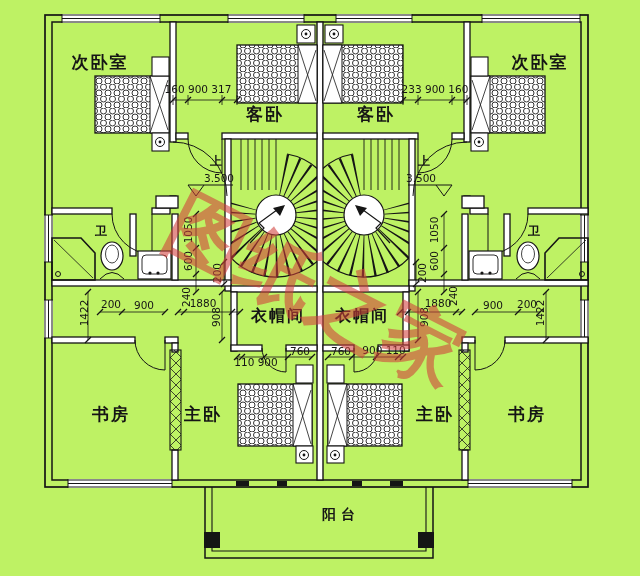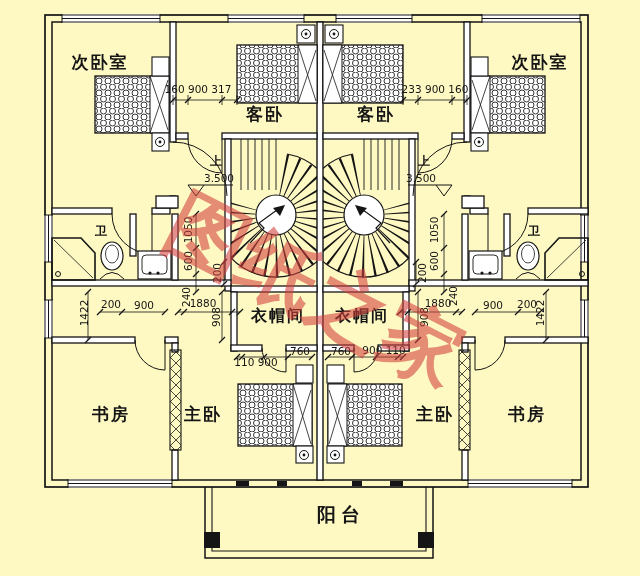--- a/index.html
+++ b/index.html
@@ -1,22 +1,22 @@
 <!DOCTYPE html>
 <html><head>
 <meta charset="utf-8">
 <style>
   html,body{margin:0;padding:0;background:#fff;}
-  .stage{position:relative;width:640px;height:576px;background:#fef9c3;overflow:hidden;
+  .stage{position:relative;width:640px;height:576px;background:#bef264;overflow:hidden;
          font-family:"DejaVu Sans",sans-serif;}
   .stage svg{position:absolute;left:0;top:0;}
   .lbl{position:absolute;transform:translate(-50%,-50%);color:#151515;white-space:nowrap;
        line-height:1;font-family:"DejaVu Sans",sans-serif;}
   .room{font-size:17px;font-weight:600;letter-spacing:2px;}
-  .big{font-size:19px;letter-spacing:5px;}
+  .big{font-size:14px;letter-spacing:5px;}
   .small{font-size:12px;font-weight:600;letter-spacing:0;}
   .up{font-size:12px;font-weight:600;}
   .lvl{font-size:10.5px;font-weight:400;}
   .dim{font-size:10.5px;font-weight:500;letter-spacing:0;}
   .rot{transform:translate(-50%,-50%) rotate(-90deg);}
   .wm{position:absolute;left:172px;top:178px;font-size:80px;font-weight:700;line-height:1;
       color:rgba(208,62,58,0.58);transform:rotate(27deg);transform-origin:0 50%;
       letter-spacing:0px;white-space:nowrap;pointer-events:none;}
 </style>
 </head>

